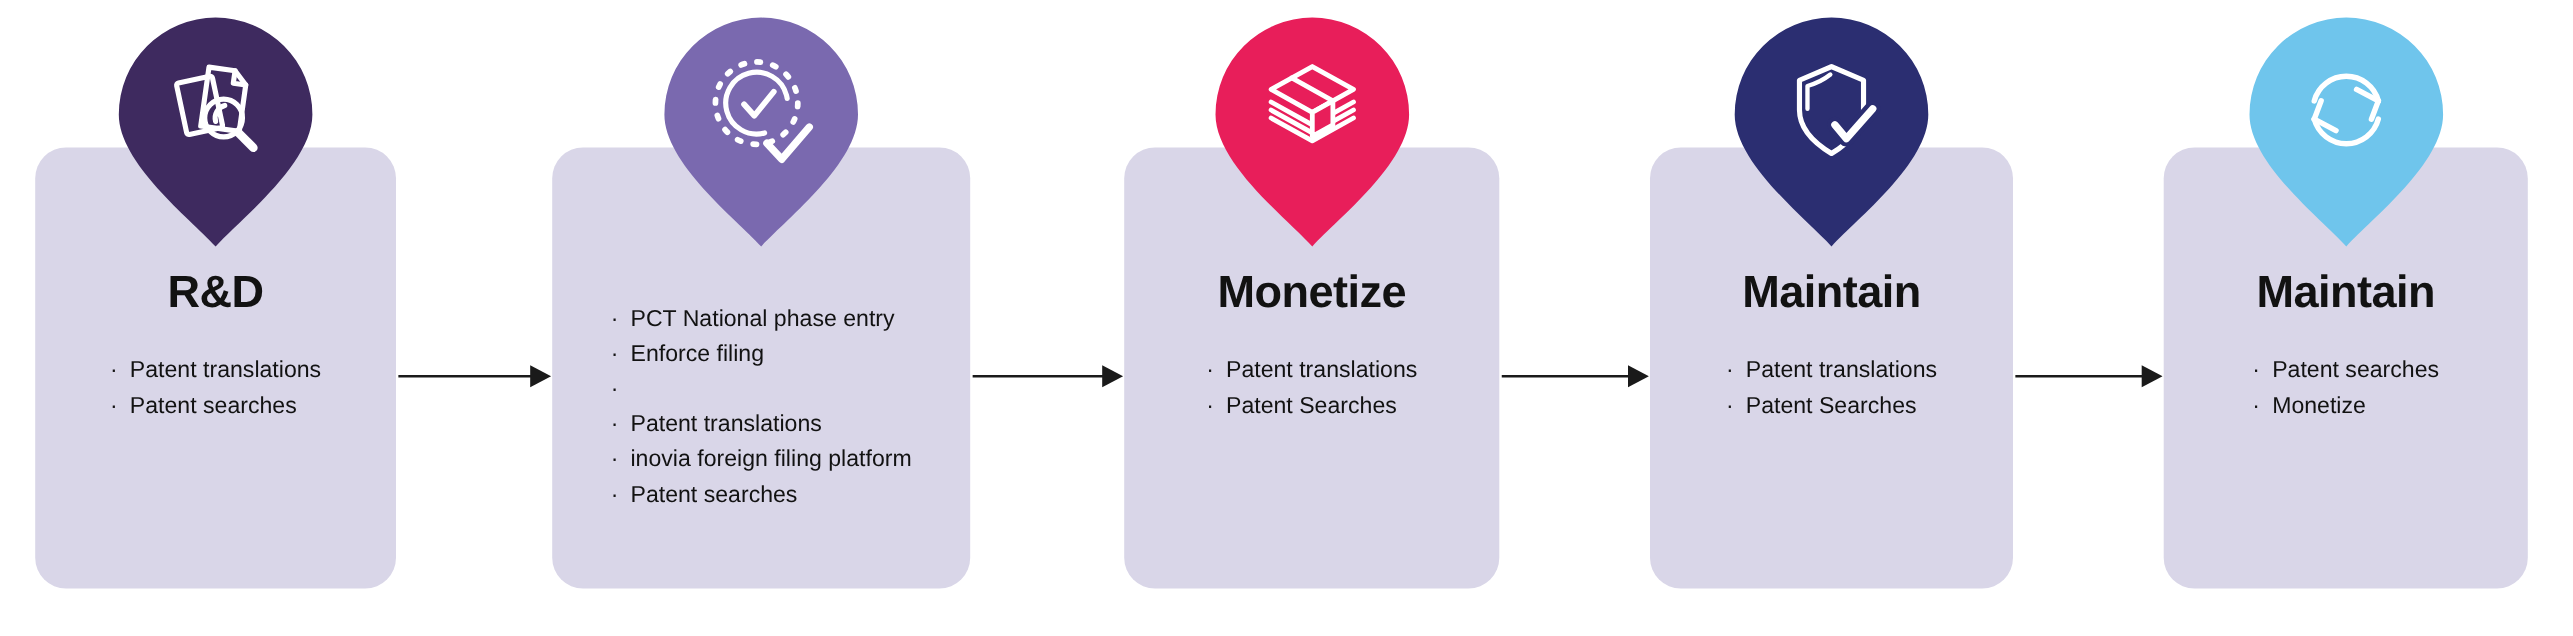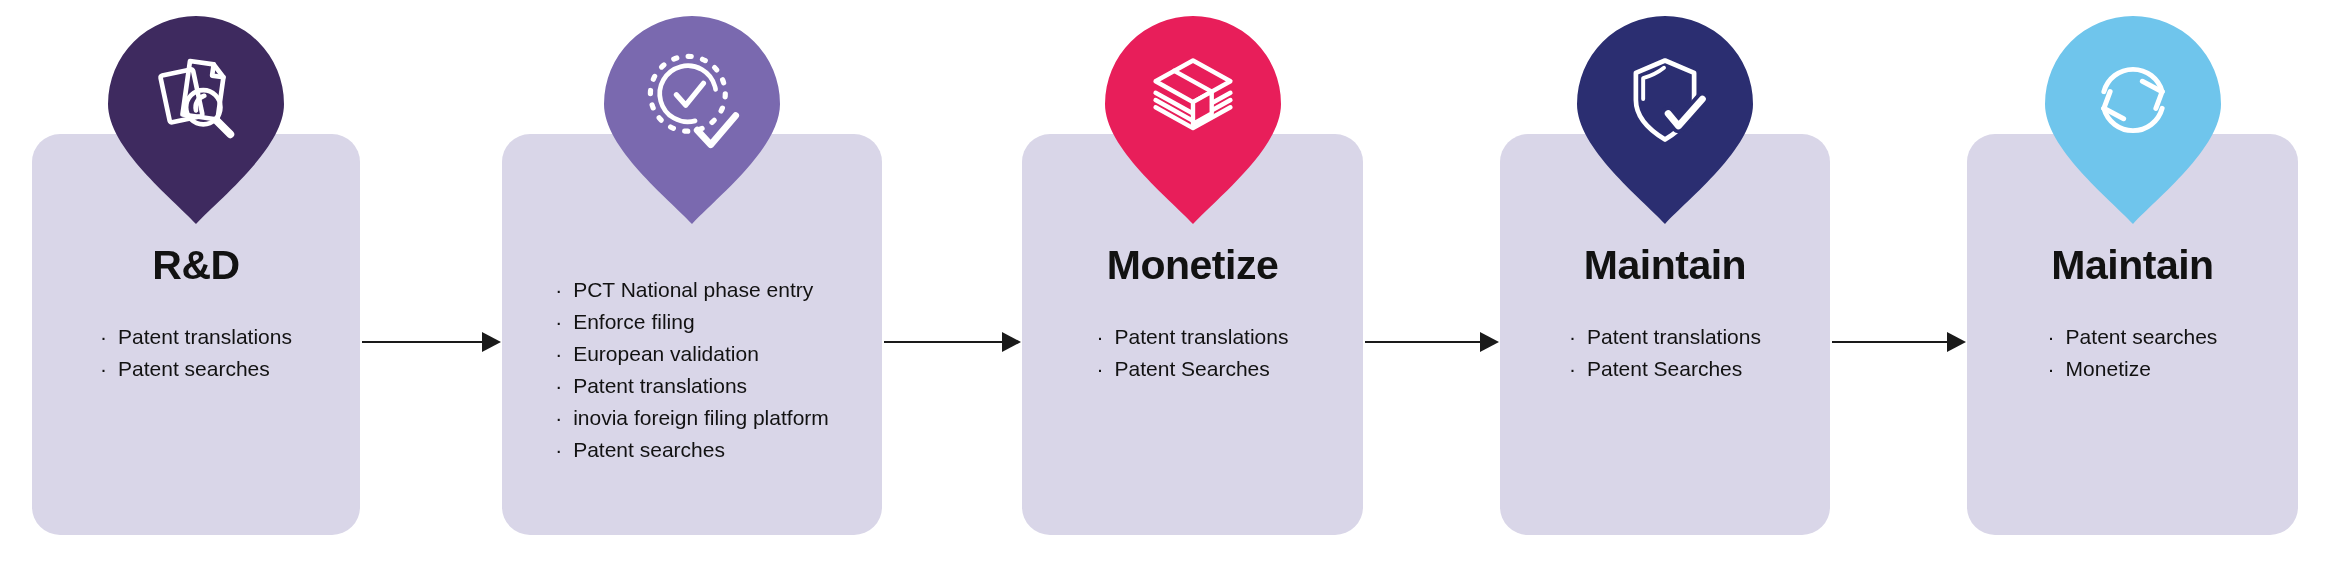--- a/index.html
+++ b/index.html
@@ -138,21 +138,20 @@
     <div class="stage" style="left: 502px; width: 380px; --pin: #7a69af;">
     <div class="card">
       <ul class="bullets"><li>
     <span class="dot">·</span>
     <span class="btext">PCT National phase entry</span>
   </li><li>
     <span class="dot">·</span>
     <span class="btext">Enforce filing</span>
   </li><li>
     <span class="dot">·</span>
-    <span class="btext">European validation</span>
   </li><li>
     <span class="dot">·</span>
     <span class="btext">Patent translations</span>
   </li><li>
     <span class="dot">·</span>
     <span class="btext">inovia foreign filing platform</span>
   </li><li>
     <span class="dot">·</span>
     <span class="btext">Patent searches</span>
   </li></ul>

